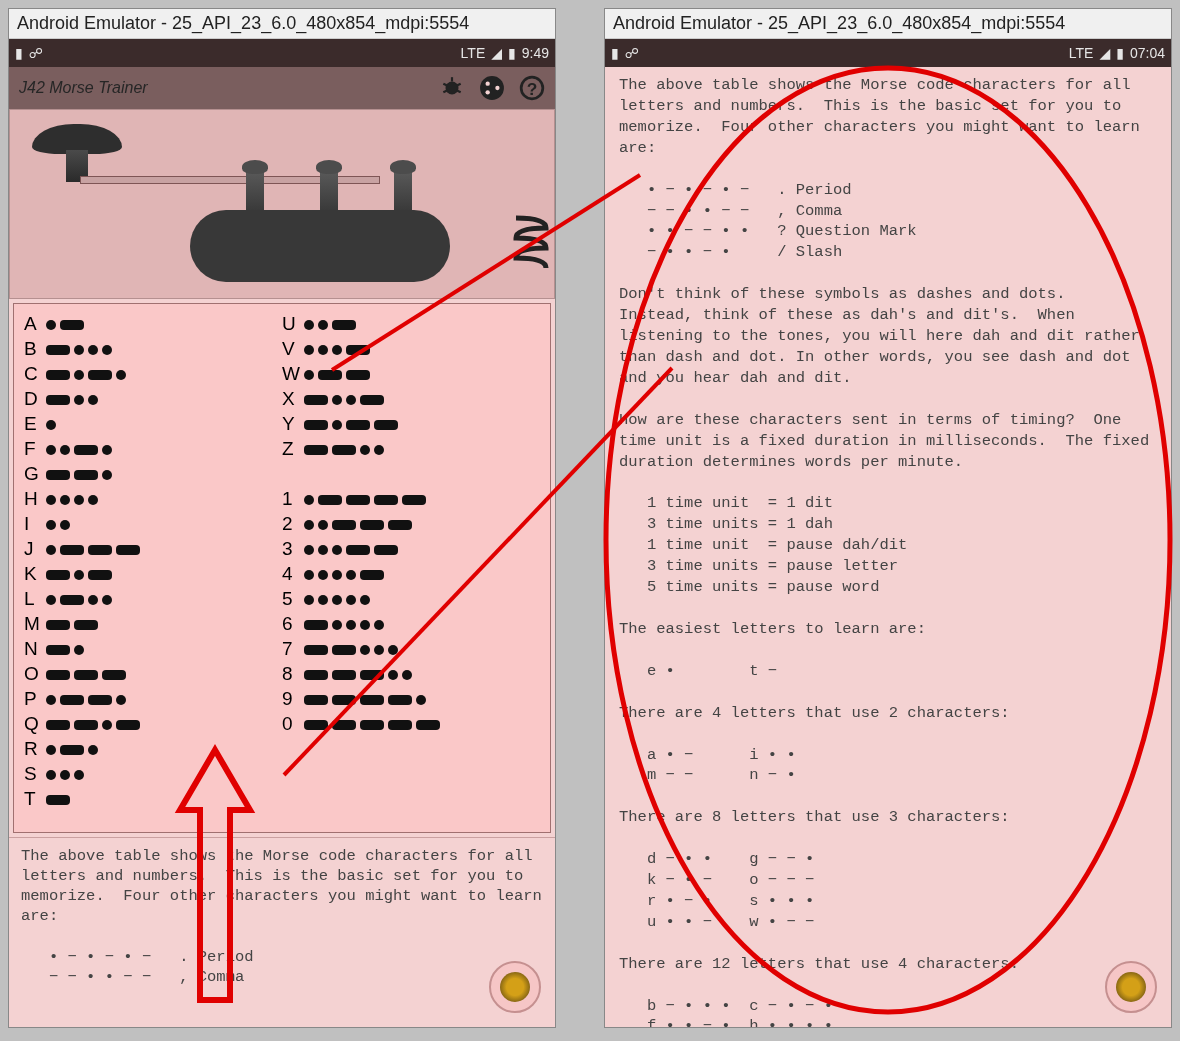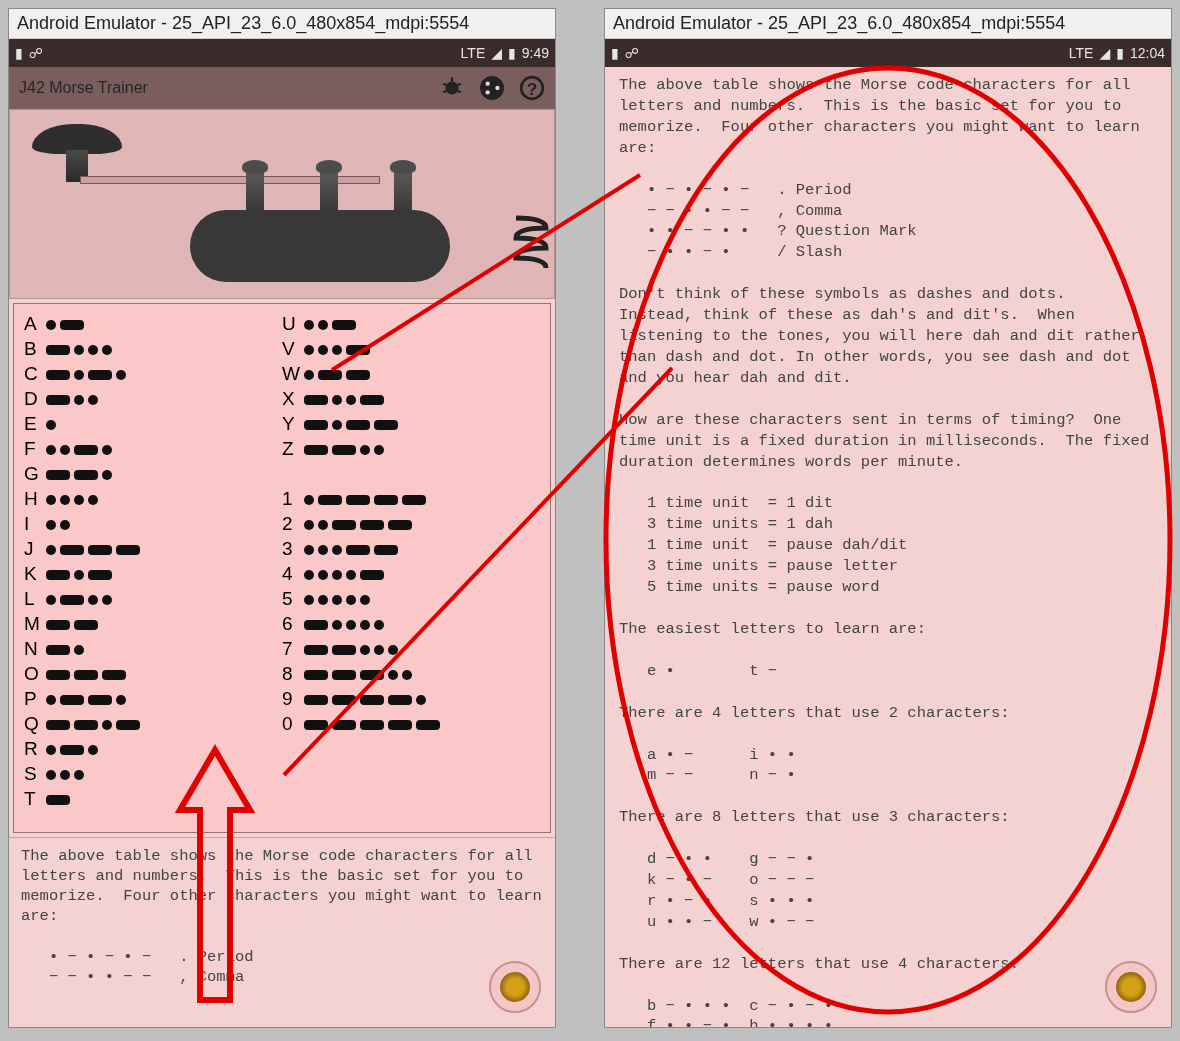--- a/index.html
+++ b/index.html
@@ -45,21 +45,21 @@
   .status-icon { font-size: 14px; }
   .app-bar {
     background: #7a5e5e;
     height: 42px;
     display: flex;
     align-items: center;
     justify-content: space-between;
     padding: 0 10px;
     color: #111;
   }
-  .app-title { font-size: 16px; color: #262626; }
+  .app-title { font-size: 16px; color: #262626; font-style: italic; }
   .app-icons { display: flex; gap: 14px; }
   .app-icon { width: 26px; height: 26px; display: flex; align-items: center; justify-content: center; }
   .telegraph {
     background: #e0b5b5;
     height: 190px;
     position: relative;
     border: 1px solid #b59090;
   }
   .knob {
     position: absolute;
@@ -584,21 +584,21 @@
   <div class="phone">
     <div class="status-bar">
       <div class="status-left">
         <span class="status-icon">▮</span>
         <span class="status-icon">☍</span>
       </div>
       <div class="status-right">
         <span class="status-icon">LTE</span>
         <span class="status-icon">◢</span>
         <span class="status-icon">▮</span>
-        <span>12:04</span>
+        <span>07:04</span>
       </div>
     </div>
     <div class="info-text-right">The above table shows the Morse code characters for all
 letters and numbers.  This is the basic set for you to
 memorize.  Four other characters you might want to learn
 are:
 
    • − • − • −   . Period
    − − • • − −   , Comma
    • • − − • •   ? Question Mark

